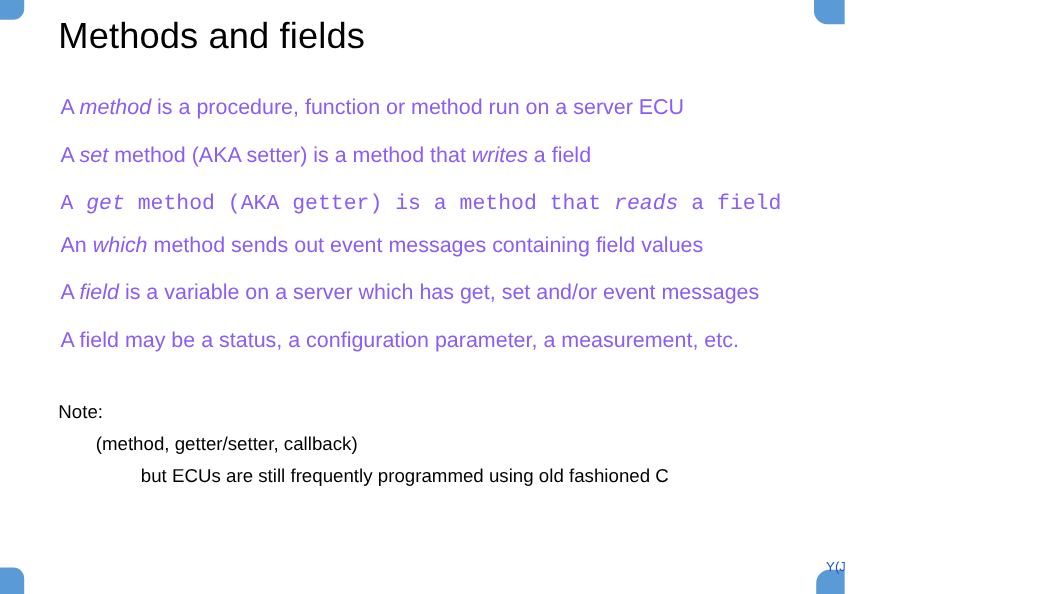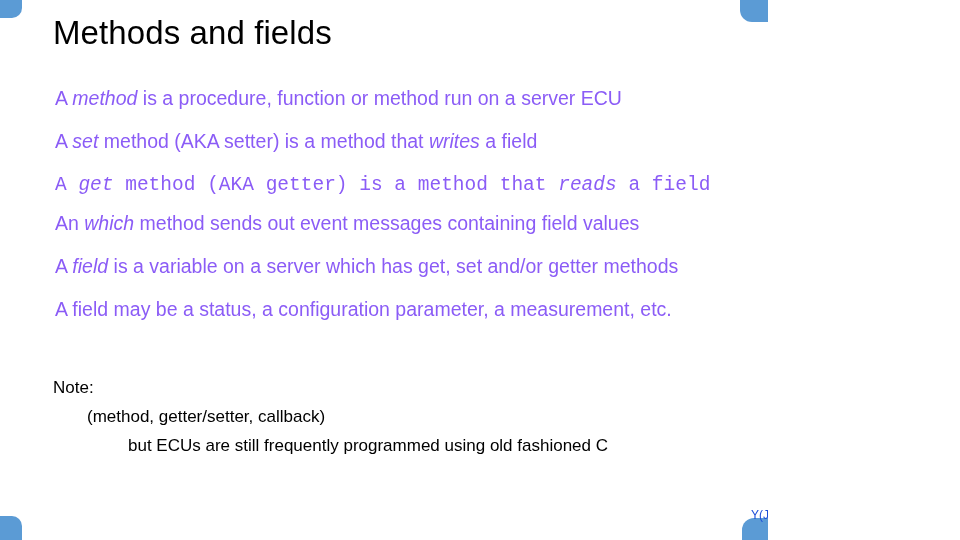--- a/index.html
+++ b/index.html
@@ -83,21 +83,21 @@
     margin-bottom: 23px;
   }
   .para em {
     font-style: italic;
   }
 
   
   .note-area {
     position: absolute;
     left: 53px;
-    top: 373px;
+    top: 360px;
     width: 860px;
   }
   .note-line {
     font-size: 17px;
     color: #000000;
     line-height: 1.72;
     white-space: nowrap;
   }
   .note-indent-1 { padding-left: 34px; }
   .note-indent-2 { padding-left: 75px; }
@@ -130,21 +130,21 @@
   <div class="corner corner-bl"></div>
   <div class="corner corner-br"></div>
 
   <div class="title">Methods and fields</div>
 
   <div class="body-area">
     <p class="para"><span>A </span><em>method</em><span> is a procedure, function or method run on a server ECU</span></p>
     <p class="para"><span>A </span><em>set</em><span> method (AKA setter) is a method that </span><em>writes</em><span> a field</span></p>
     <p class="para tight"><span>A </span><em>get</em><span> method (AKA getter) is a method that </span><em>reads</em><span> a field</span></p>
     <p class="para after-tight"><span>An </span><em>which</em><span> method sends out event messages containing field values</span></p>
-    <p class="para"><span>A </span><em>field</em><span> is a variable on a server which has get, set and/or getter methods</span></p>
+    <p class="para"><span>A </span><em>field</em><span> is a variable on a server which has get, set and/or event messages</span></p>
     <p class="para"><span>A field may be a status, a configuration parameter, a measurement, etc.</span></p>
   </div>
 
   <div class="note-area">
     <div class="note-line">Note:</div>
     <div class="note-line note-indent-1">(method, getter/setter, callback)</div>
     <div class="note-line note-indent-2">but ECUs are still frequently programmed using old fashioned C</div>
   </div>
 
   <div class="footer-label">Y(J)S  SOME/IP</div>

